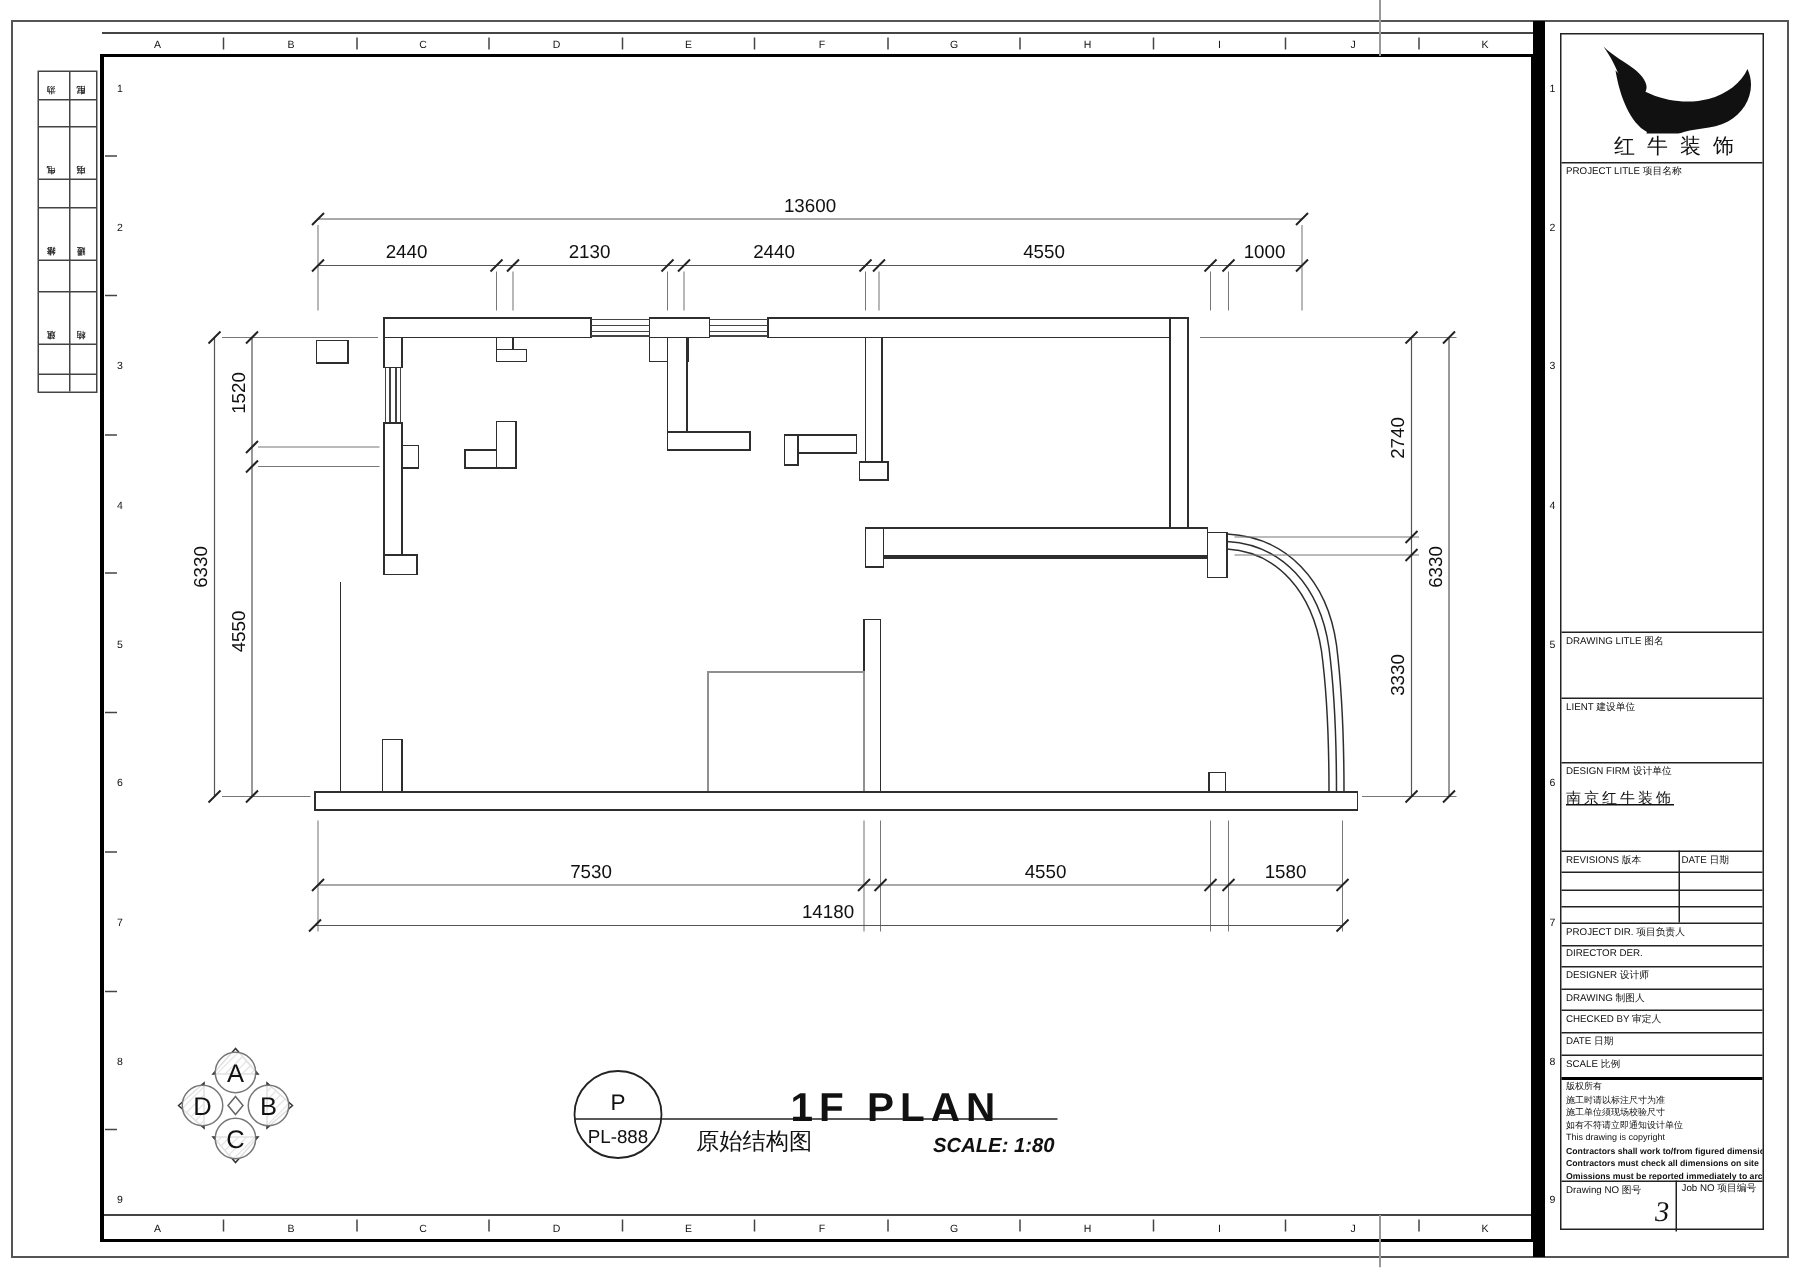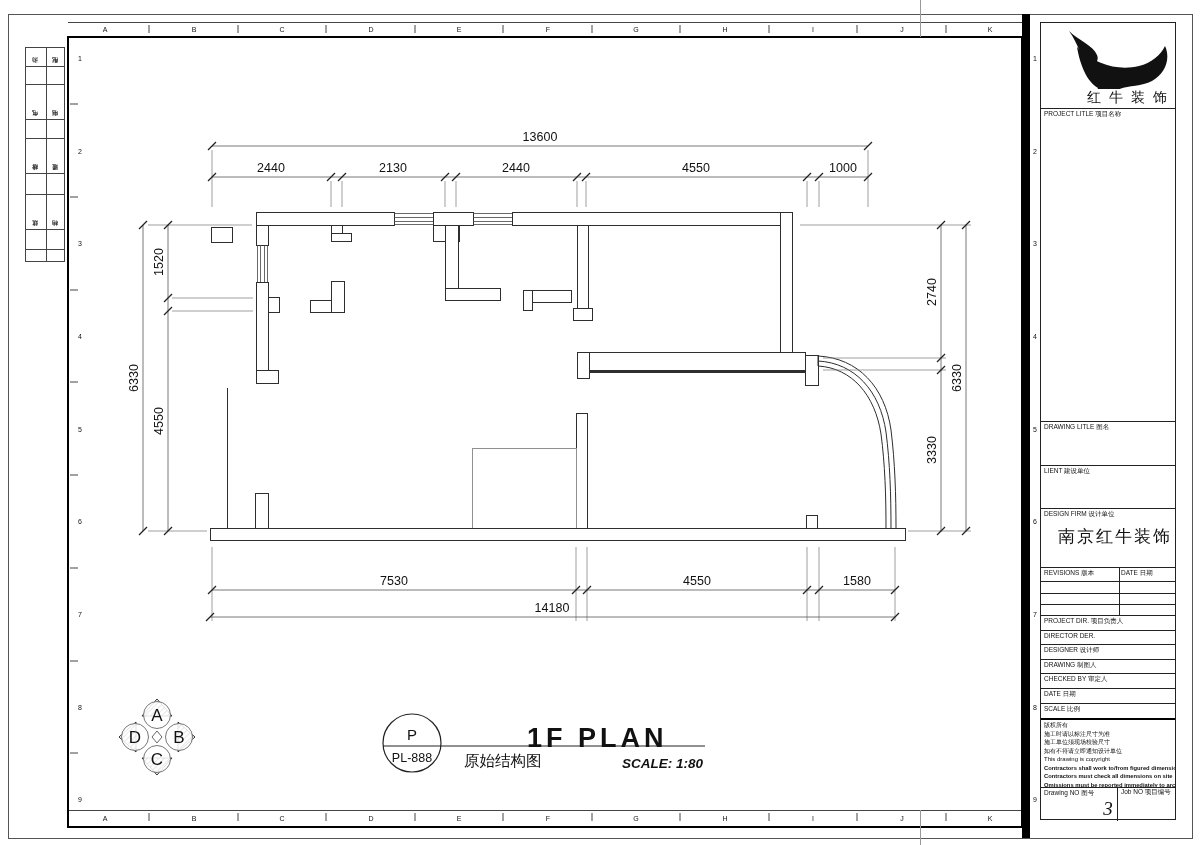--- a/index.html
+++ b/index.html
@@ -4,22 +4,22 @@
 <style>
   html,body{margin:0;padding:0;background:#fff;}
   #sheet{position:relative;width:1200px;height:845px;background:#fff;overflow:hidden;
          font-family:"Liberation Sans",sans-serif;}
   svg text{font-family:"Liberation Sans",sans-serif;fill:#111;}
   .tb{position:absolute;left:1040px;top:22px;width:136px;height:798px;border:1px solid #222;
       box-sizing:border-box;background:#fff;font-size:6.5px;color:#111;}
   .tb .cell{position:absolute;left:0;width:100%;box-sizing:border-box;border-top:1px solid #222;
       padding:1px 3px;white-space:nowrap;overflow:hidden;}
   .tb .thick{border-top:2px solid #000;}
-  .firmname{font-size:17px;text-align:right;letter-spacing:2px;padding-top:6px;}
-  .company{position:absolute;left:0;bottom:1px;width:100%;text-align:right;font-size:14px;
+  .firmname{font-size:10px;text-align:left;letter-spacing:2px;padding-top:6px;text-decoration:underline;}
+  .company{position:absolute;left:12px;bottom:1px;width:100%;text-align:center;font-size:14px;
       letter-spacing:8px;white-space:nowrap;}
   .copy{line-height:8.5px;font-size:6px;}
   .copy .b{font-weight:bold;font-size:5.8px;}
   .bign{font-family:"Liberation Serif",serif;font-size:19px;font-style:italic;text-align:center;}
   .disc{position:absolute;left:25px;top:47px;width:40px;height:215px;border:1px solid #444;
       box-sizing:border-box;background:#fff;}
   .disc .row{position:absolute;left:0;width:100%;border-top:1px solid #444;box-sizing:border-box;}
   .disc .vdiv{position:absolute;left:20px;top:0;width:0;height:100%;border-left:1px solid #444;}
   .disc span{position:absolute;top:1px;writing-mode:vertical-rl;transform:rotate(180deg);
       font-size:6px;color:#222;line-height:1;}

